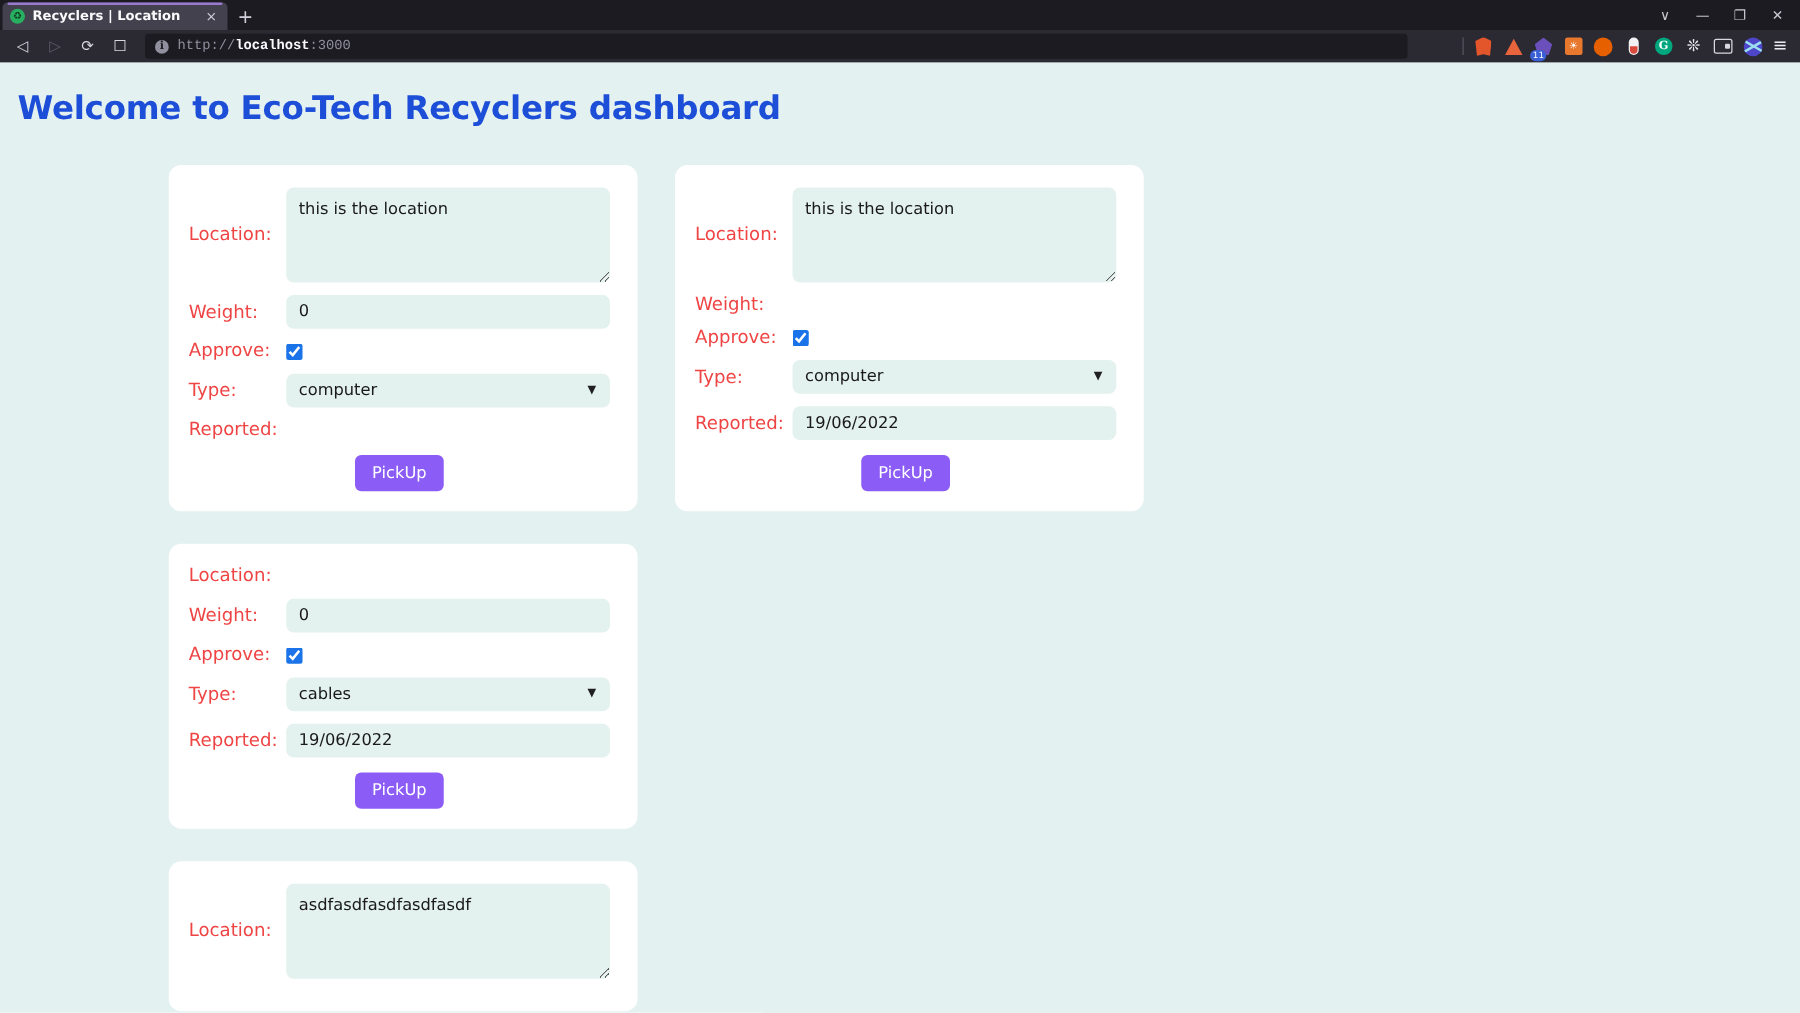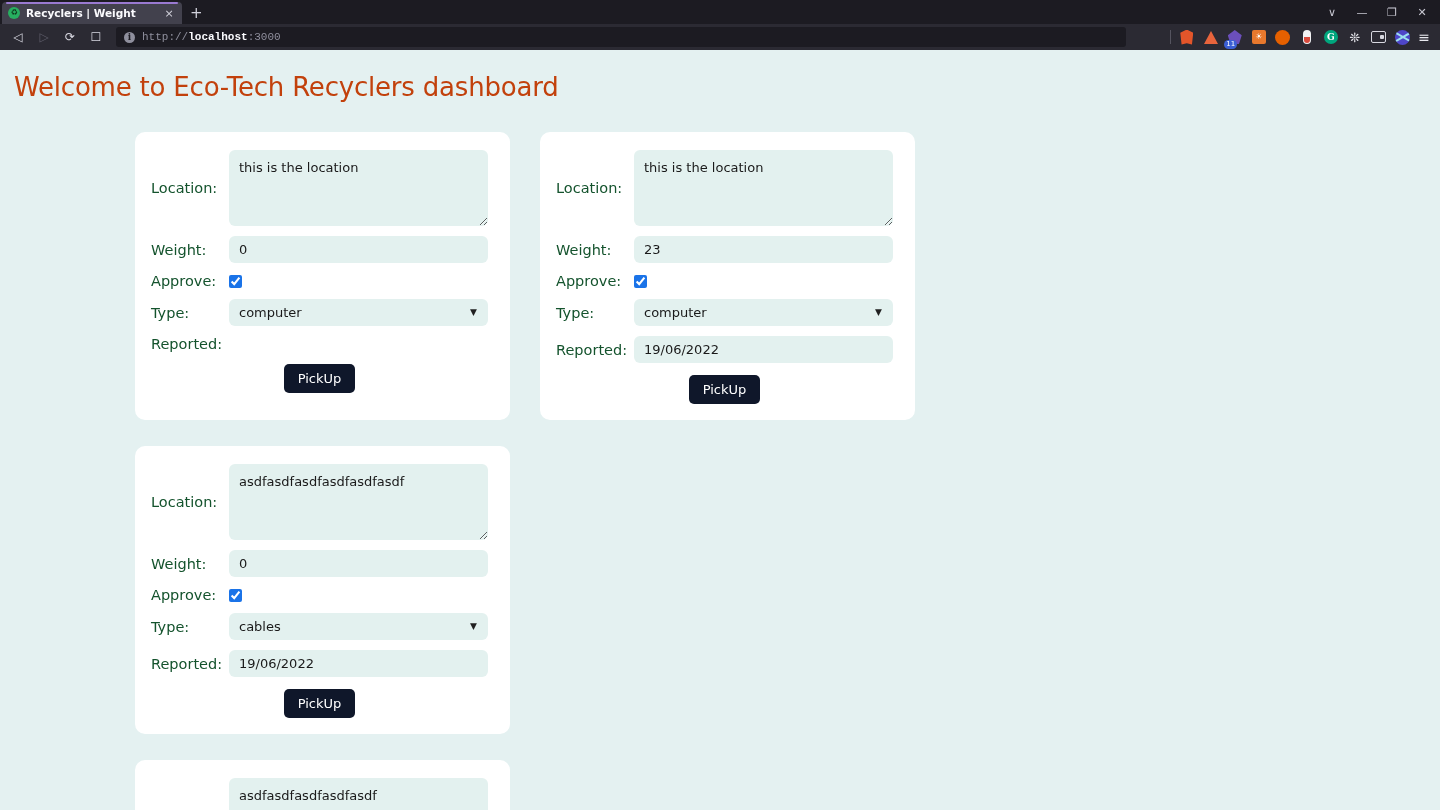--- a/index.html
+++ b/index.html
@@ -138,36 +138,36 @@
   .ext-globe::before { left: -2px; top: 6px; width: 20px; height: 1.5px; transform: rotate(-30deg); }
   .ext-globe::after  { left: -2px; top: 6px; width: 20px; height: 1.5px; transform: rotate(30deg); }
   .hamburger { color: #e9e9ef; font-size: 14px; cursor: pointer; }
 
   
   #page {
     width: 1440px; height: 760px; background: #e4f1f1;
     overflow: hidden; position: relative;
   }
   #page-title {
-    color: #c2410c; font-size: 26px; font-weight: normal;
+    color: #1d4ed8; font-size: 26px; font-weight: bold;
     margin: 0; padding: 22px 16px 0 14px; letter-spacing: -0.2px;
   }
   #cards-grid {
     display: flex; flex-wrap: wrap; padding: 30px 120px 0 120px;
     gap: 0; justify-content: flex-start;
   }
   .card {
     width: 375px; background: #ffffff; border-radius: 10px;
     padding: 18px 22px 16px 16px; margin: 0 15px 26px 15px;
   }
   .field-row { display: flex; align-items: center; margin-bottom: 10px; }
   .field-row.loc-row { align-items: center; }
   .field-label {
     width: 78px; flex: 0 0 78px; text-align: left;
-    font-size: 14.5px; color: #14532d; padding-right: 12px;
+    font-size: 14.5px; color: #ef4444; padding-right: 12px;
   }
   .inp {
     flex: 1 1 auto; background: #e3f1ef; border: none; border-radius: 6px;
     font-size: 13px; color: #1a1a1a; padding: 8px 10px;
     font-family: "DejaVu Sans", "Liberation Sans", sans-serif;
     outline: none;
   }
   textarea.inp {
     height: 76px; resize: vertical; line-height: 1.35; padding-top: 9px;
   }
@@ -179,34 +179,34 @@
   .select-wrap .chev {
     position: absolute; right: 11px; top: 50%; transform: translateY(-55%);
     pointer-events: none; color: #202020; font-size: 9px; line-height: 1;
   }
   input.inp { height: 27px; padding: 2px 10px; }
   .cb {
     width: 13px; height: 13px; margin: 0; accent-color: #1a73e8; cursor: pointer;
   }
   .btn-row { display: flex; justify-content: center; margin-top: 12px; }
   .pickup-btn {
-    background: #0f172a; color: #ffffff; border: none; border-radius: 5px;
+    background: #8b5cf6; color: #ffffff; border: none; border-radius: 5px;
     font-size: 13px; padding: 7px 14px; cursor: pointer;
     font-family: "DejaVu Sans", "Liberation Sans", sans-serif;
   }
 </style>
 </head>
 <body>
 
 <div id="browser-chrome">
 
   <div id="tab-strip">
     <div class="tab">
       <span class="tab-favicon">♻</span>
-      <span class="tab-title">Recyclers | Weight</span>
+      <span class="tab-title">Recyclers | Location</span>
       <span class="tab-close">×</span>
     </div>
     <span class="new-tab">+</span>
 
     <div id="window-controls">
       <span class="wc">∨</span>
       <span class="wc">—</span>
       <span class="wc">❐</span>
       <span class="wc">✕</span>
     </div>
@@ -294,21 +294,20 @@
       </div>
     </div>
 
     <div class="card">
       <div class="field-row loc-row">
         <span class="field-label">Location:</span>
         <textarea class="inp" style="">this is the location</textarea>
       </div>
       <div class="field-row">
         <span class="field-label">Weight:</span>
-        <input class="inp" type="text" value="23" style="">
       </div>
       <div class="field-row">
         <span class="field-label">Approve:</span>
         <input class="cb" type="checkbox" checked="" style="">
       </div>
       <div class="field-row">
         <span class="field-label">Type:</span>
         <span class="select-wrap">
           <select class="inp"><option>computer</option></select>
           <span class="chev">▼</span>
@@ -319,21 +318,20 @@
         <input class="inp" type="text" value="19/06/2022" style="">
       </div>
       <div class="btn-row">
         <button class="pickup-btn">PickUp</button>
       </div>
     </div>
 
     <div class="card">
       <div class="field-row loc-row">
         <span class="field-label">Location:</span>
-        <textarea class="inp" style="">asdfasdfasdfasdfasdfasdf</textarea>
       </div>
       <div class="field-row">
         <span class="field-label">Weight:</span>
         <input class="inp" type="text" value="0" style="">
       </div>
       <div class="field-row">
         <span class="field-label">Approve:</span>
         <input class="cb" type="checkbox" checked="" style="">
       </div>
       <div class="field-row">

